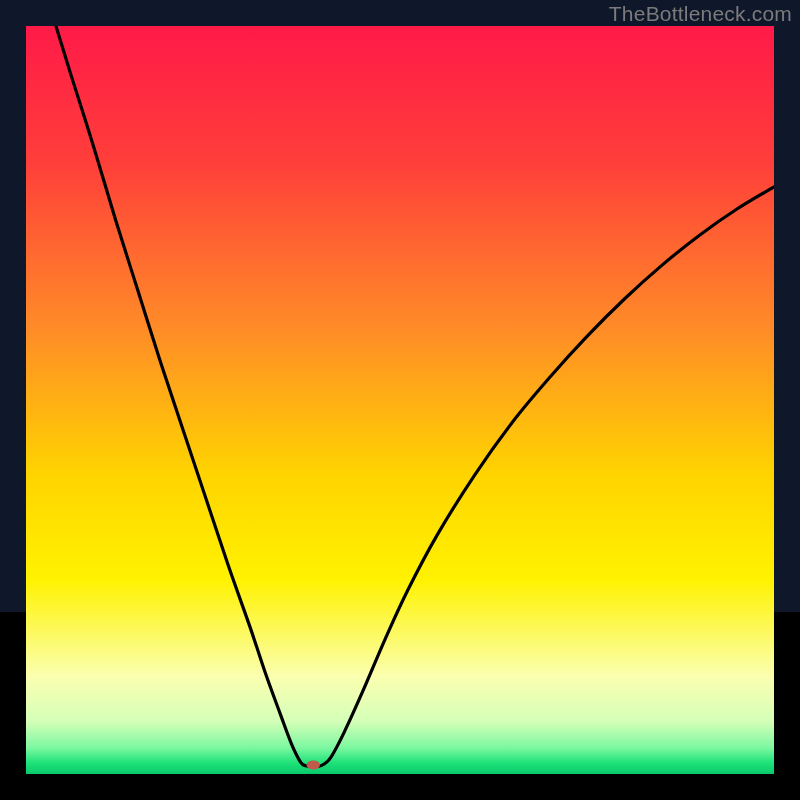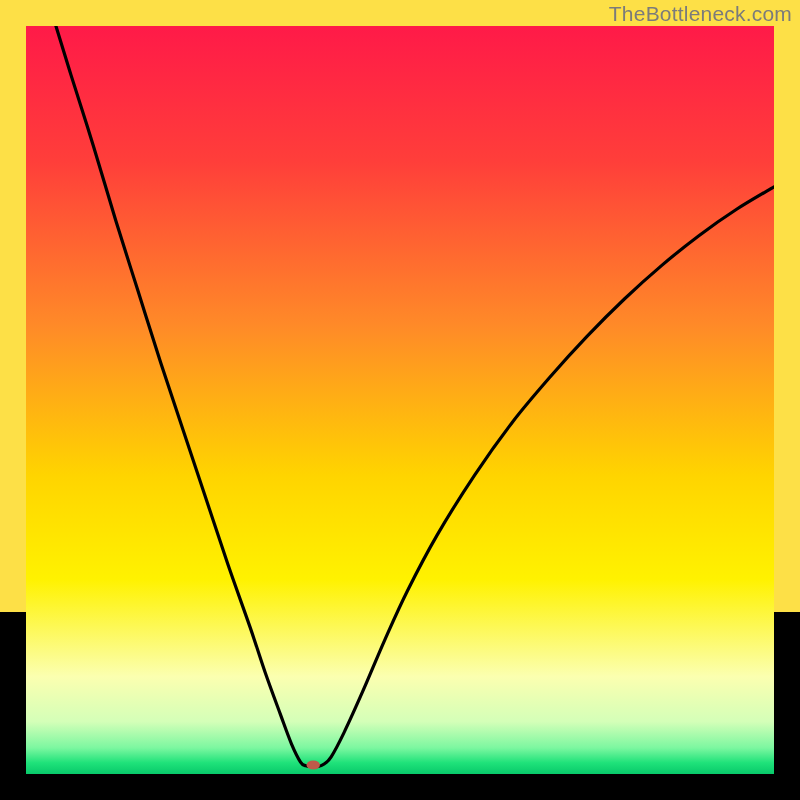--- a/index.html
+++ b/index.html
@@ -10,21 +10,21 @@
     background: #000;
     font-family: Arial, Helvetica, sans-serif;
     overflow: hidden;
   }
   .frame {
     position: absolute;
     top: 0;
     left: 0;
     width: 800px;
     height: 612px;
-    background: #fde047;
+    background: #0f172a;
   }
   .plot-area {
     position: absolute;
     top: 26px;
     left: 26px;
     width: 748px;
     height: 748px;
     overflow: hidden;
   }
   .watermark {

